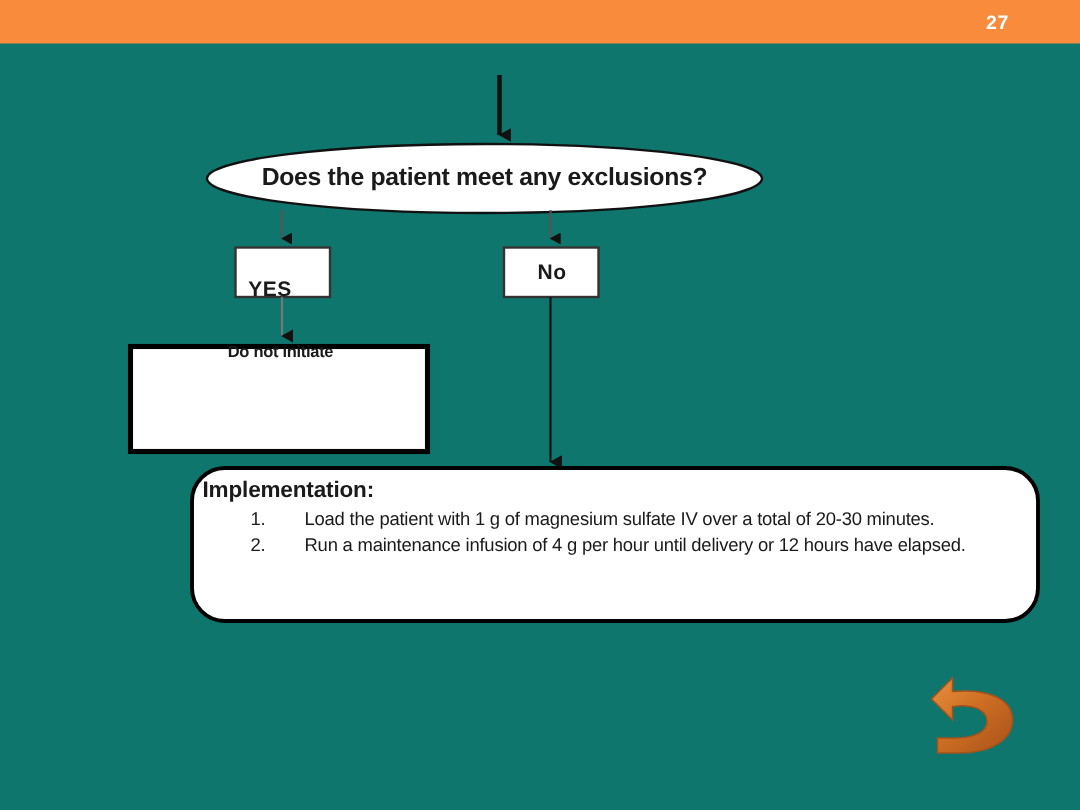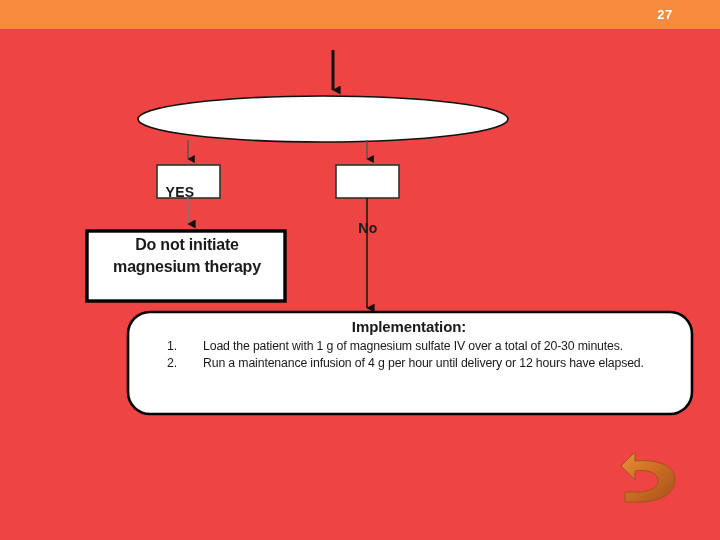--- a/index.html
+++ b/index.html
@@ -8,21 +8,21 @@
     padding: 0;
     background: #ffffff;
   }
   body {
     font-family: "Liberation Sans", sans-serif;
   }
   #slide {
     position: relative;
     width: 720px;
     height: 540px;
-    background: #ef4444;
+    background: #0f766e;
     overflow: hidden;
   }
 
   
   .header-bar {
     position: absolute;
     left: 0;
     top: 0;
     width: 720px;
     height: 29px;
@@ -83,42 +83,40 @@
     letter-spacing: 0.3px;
   }
 
   .no-label {
     left: 336px;
     top: 173px;
     width: 64px;
     font-size: 14px;
     font-weight: bold;
     letter-spacing: 0.3px;
-    margin-top: 47px;
   }
 
   .stop-box-text {
     left: 92px;
-    top: 234px;
+    top: 224px;
     width: 190px;
-    font-size: 16px;
+    font-size: 11px;
     font-weight: bold;
     line-height: 22px;
     letter-spacing: -0.2px;
   }
 
   
   .impl-content {
     position: absolute;
     left: 135px;
     top: 318px;
     width: 548px;
   }
   .impl-title {
-    text-align: center;
     font-family: "Liberation Sans", sans-serif;
     font-size: 15px;
     font-weight: bold;
     color: #1a1a1a;
     margin-bottom: 4px;
     letter-spacing: -0.1px;
   }
   .impl-list {
     margin: 0;
     padding: 0;
@@ -203,27 +201,27 @@
       <g>
         <line x1="367" y1="198" x2="367" y2="308" stroke="#111111" stroke-width="1.4" marker-end="url(#arrowThick)"></line>
       </g>
 
       <rect x="87" y="231" width="198" height="70" fill="#ffffff" stroke="#000000" stroke-width="3.4"></rect>
 
       <rect x="128" y="312" width="564" height="102" rx="22" ry="22" fill="#ffffff" stroke="#000000" stroke-width="2.6"></rect>
     </svg>
   </div>
 
+  <div class="node-text decision-label">Does the patient meet any exclusions?</div>
 
   <div class="node-text yes-label">YES</div>
   <div class="node-text no-label">No</div>
 
   <div class="node-text stop-box-text">
     <div>Do not initiate</div>
-    <div>magnesium therapy</div>
   </div>
 
   <div class="impl-content">
     <div class="impl-title">Implementation:</div>
     <div class="impl-list">
       <div class="impl-item">
         <span class="impl-num">1.</span>
         <span class="impl-body">Load the patient with 1 g of magnesium sulfate IV over a total of 20-30 minutes.</span>
       </div>
       <div class="impl-item">

